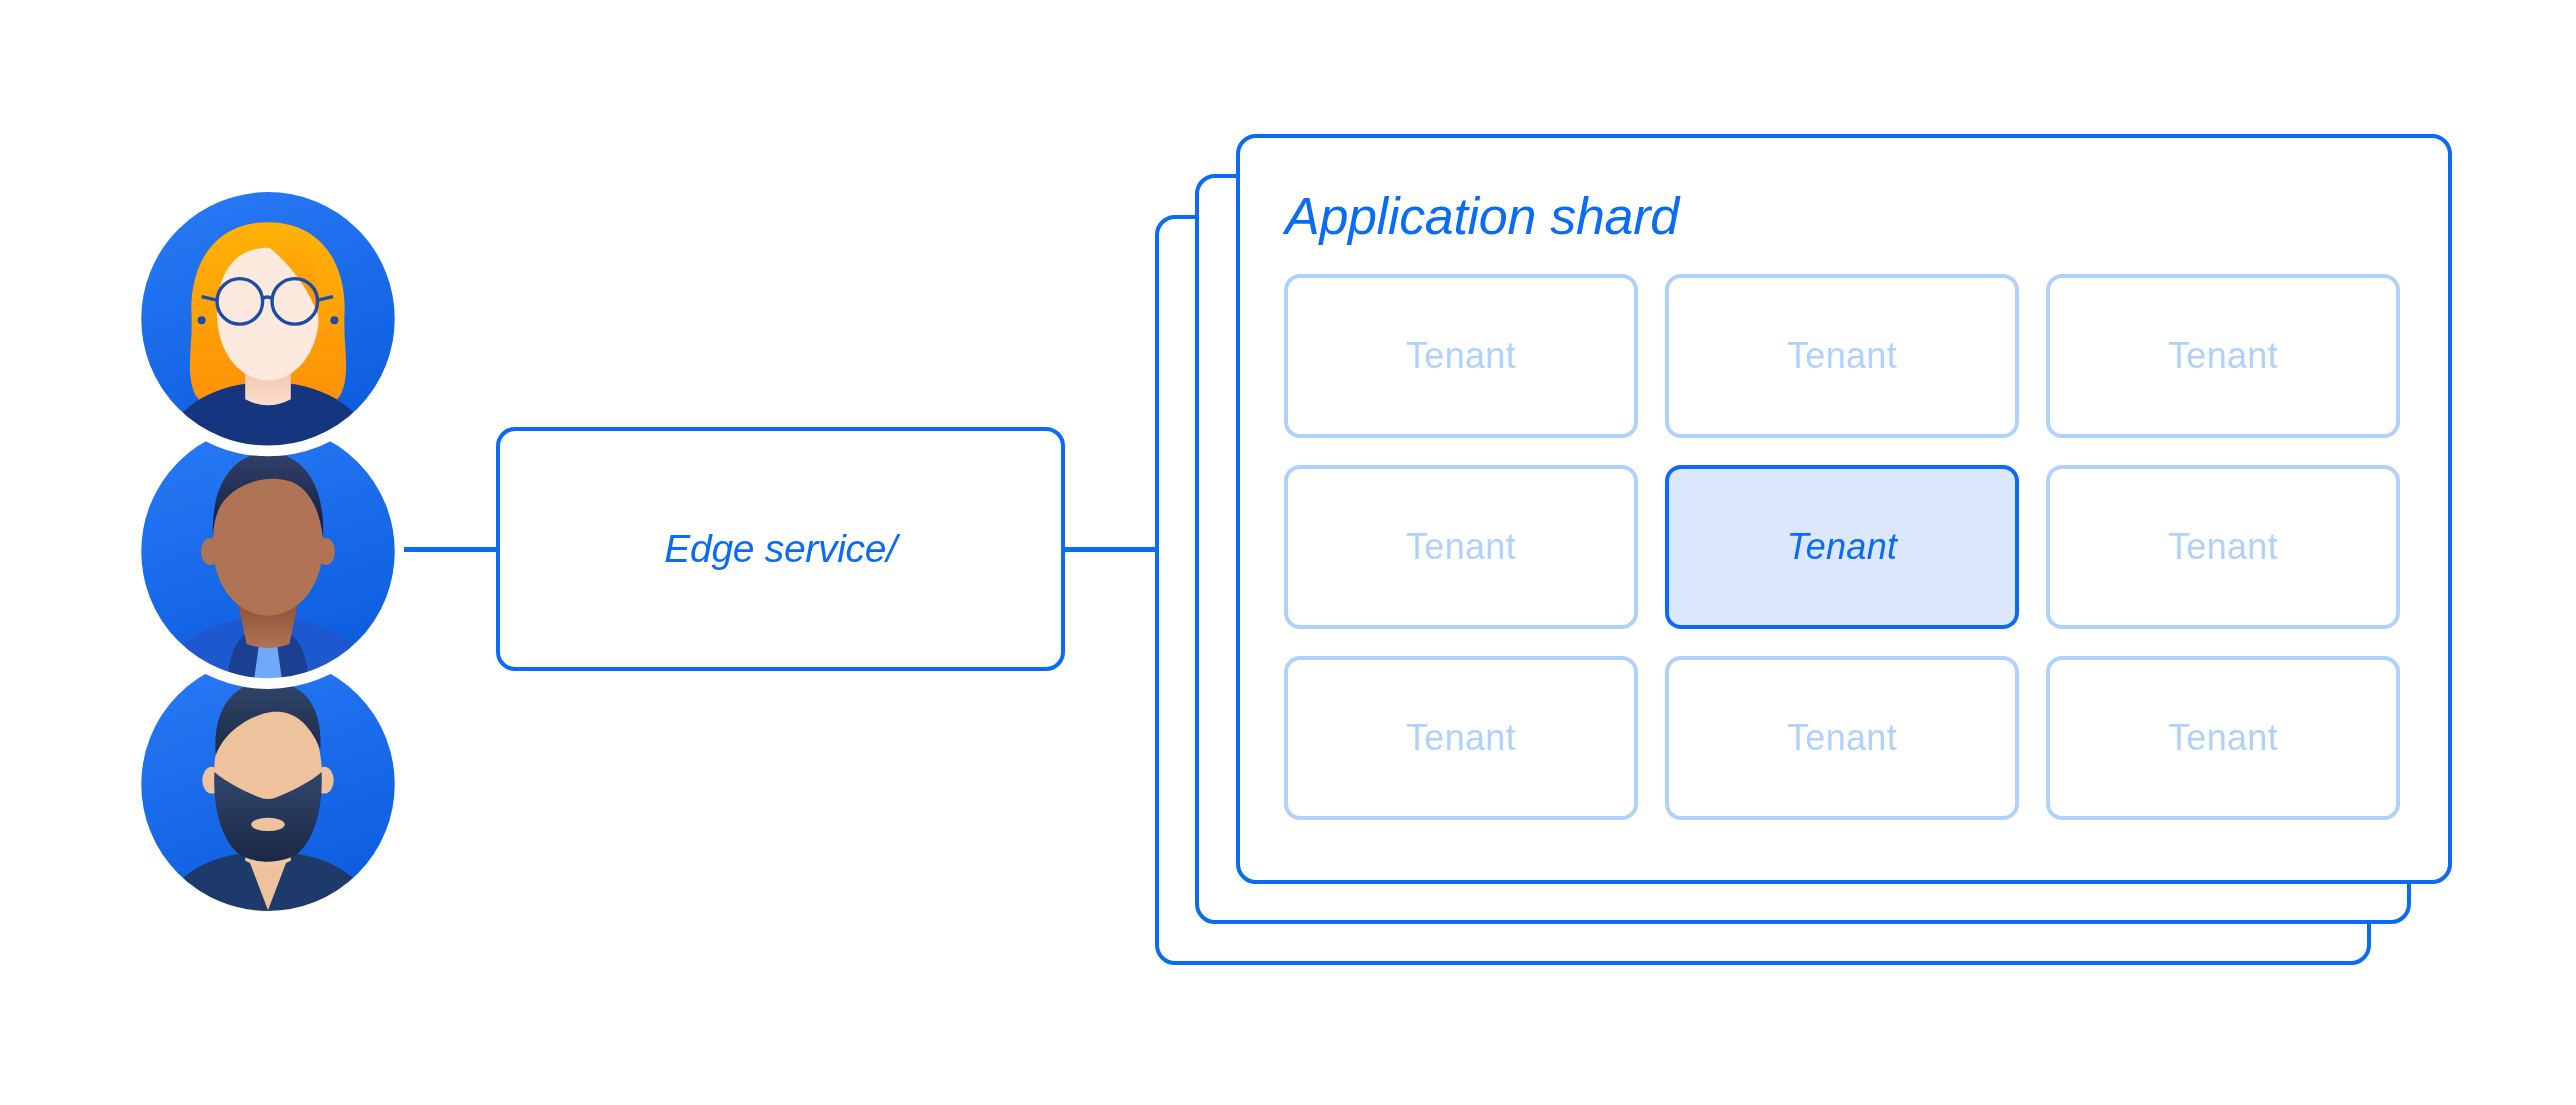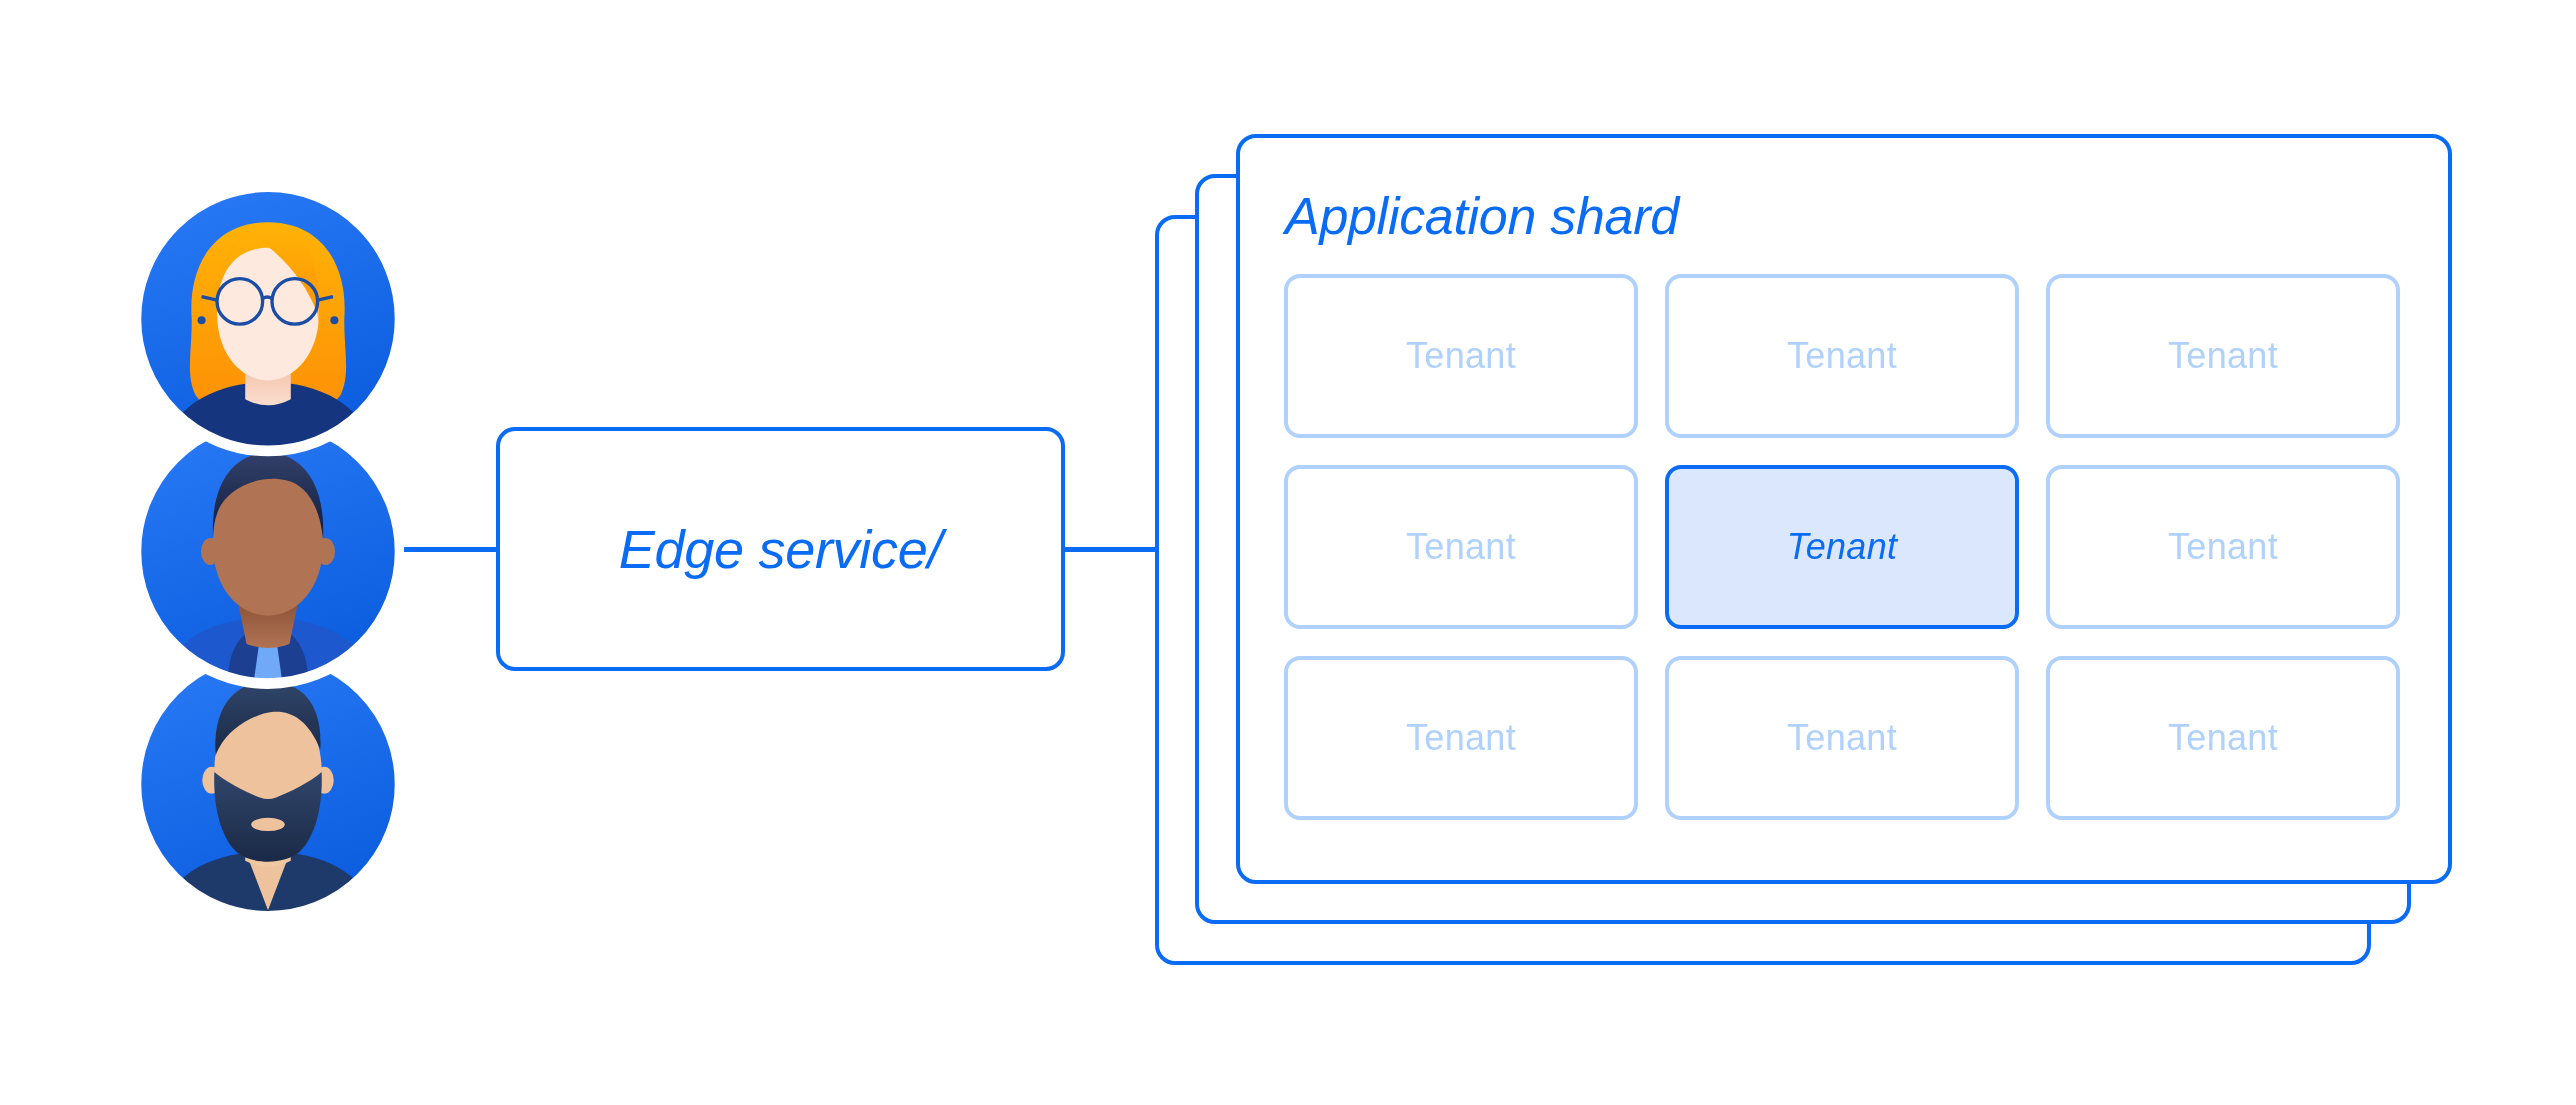--- a/index.html
+++ b/index.html
@@ -46,21 +46,21 @@
     border: 4.7px solid #0a6cf5;
     border-radius: 19px;
     display: flex;
     flex-direction: column;
     align-items: center;
     justify-content: center;
     text-align: center;
   }
   #edge-service-box .service-label {
     color: #0a6cf5;
-    font-size: 54px;
+    font-size: 39px;
     line-height: 56px;
     font-style: italic;
     font-weight: 500;
     letter-spacing: -0.3px;
   }
 
   
   .shard-card {
     position: absolute;
     width: 1216px;

